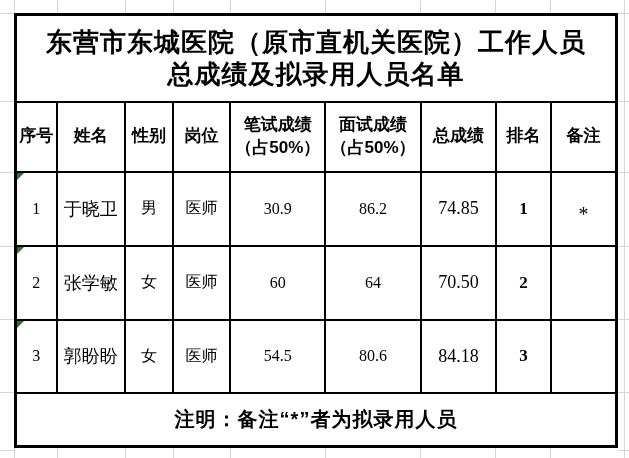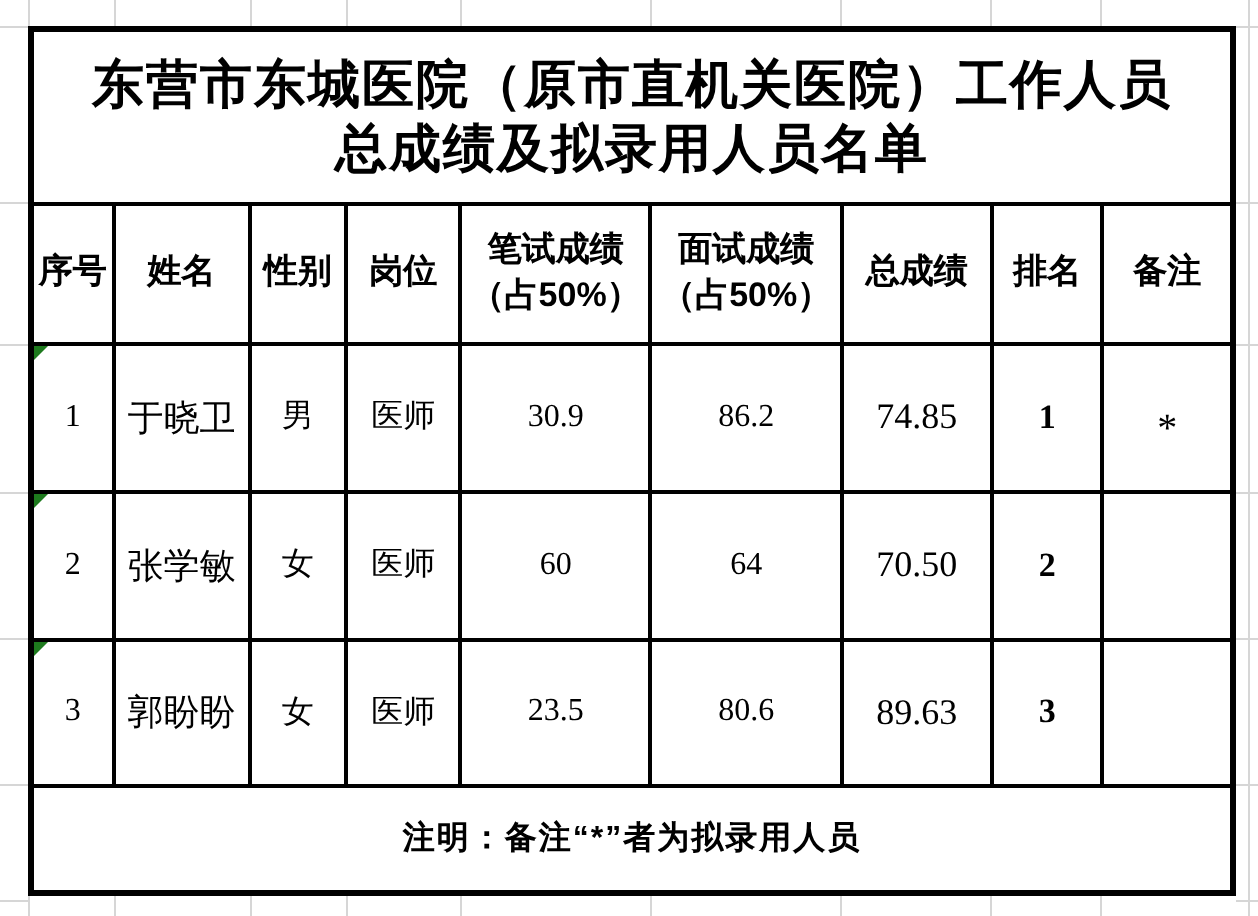--- a/index.html
+++ b/index.html
@@ -43,21 +43,21 @@
   .head-cell{
     font-family:"Liberation Sans","DejaVu Sans",sans-serif;
     font-weight:bold;font-size:17px;line-height:1.35;
     white-space:pre-line;
   }
   .c-name,.c-total{font-weight:normal;font-size:18px;}
   .c-rank{font-weight:bold;font-size:17px;}
   .c-index,.c-gender,.c-pos,.c-score{font-weight:normal;font-size:16px;}
   .foot-cell{
     font-family:"Liberation Sans","DejaVu Sans",sans-serif;
-    font-weight:bold;font-size:16px;letter-spacing:1px;
+    font-weight:bold;font-size:20px;letter-spacing:1px;
   }
   .star{display:inline-block;transform:translateY(28%);font-size:20px;}
   
   .tri{
     position:absolute;left:0;top:0;width:0;height:0;
     border-top:7px solid #1e7a1e;border-right:7px solid transparent;
   }
   .r-title{height:85px;margin-top:25px;}
   .r-head{height:69px;margin-top:42px;}
   .r-data{height:72px;}
@@ -156,23 +156,23 @@
   </tr>
 
   <tr class="r-data">
     <td class="c-index">
       <span class="tri"></span>
       <span>3</span>
     </td>
     <td class="c-name">郭盼盼</td>
     <td class="c-gender">女</td>
     <td class="c-pos">医师</td>
-    <td class="c-score">23.5</td>
+    <td class="c-score">54.5</td>
     <td class="c-score">80.6</td>
-    <td class="c-total">89.63</td>
+    <td class="c-total">84.18</td>
     <td class="c-rank">3</td>
     <td class="c-remark">
       <span class="star"></span>
     </td>
   </tr>
 
   <tr class="r-foot">
     <td colspan="9" class="foot-cell">注明：备注“*”者为拟录用人员</td>
   </tr>
 </tbody>

